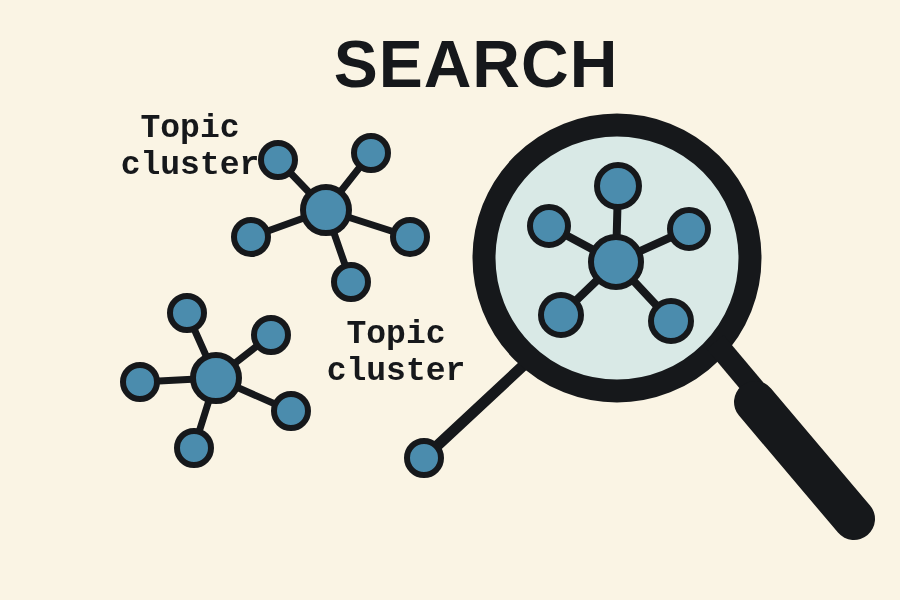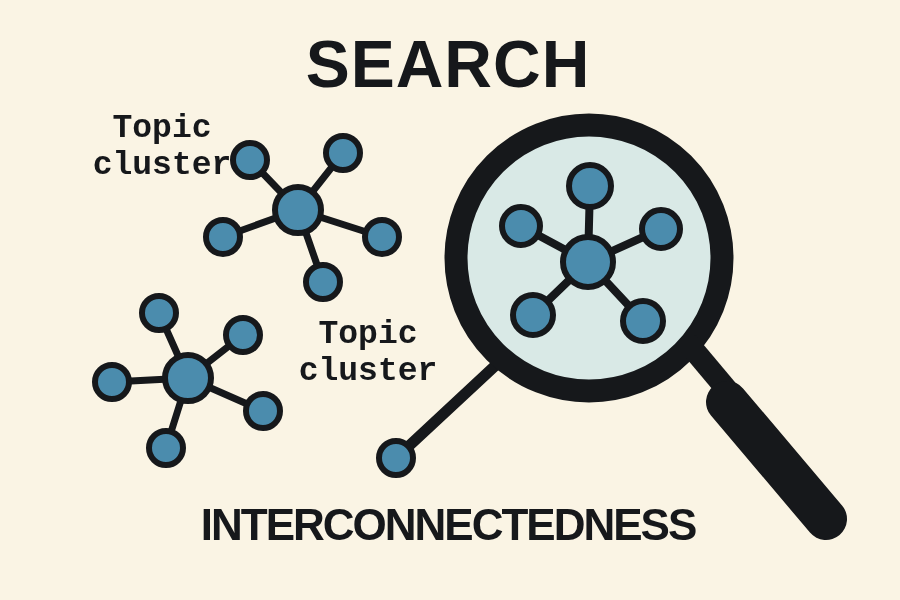--- a/index.html
+++ b/index.html
@@ -9,20 +9,21 @@
     --lens: #d9e9e6;
   }
   * { margin: 0; padding: 0; box-sizing: border-box; }
   html, body { width: 900px; height: 600px; overflow: hidden; }
   body { background: var(--background); font-family: "Liberation Sans", sans-serif; }
   .canvas {
     position: relative;
     width: 780px;
     height: 600px;
     background: var(--background);
+    margin-left: 28px;
   }
   svg.diagram { position: absolute; left: 0; top: 0; }
 
   .edge { stroke: var(--ink); stroke-width: 7; stroke-linecap: round; }
   .edge-thick { stroke: var(--ink); stroke-width: 8; stroke-linecap: round; }
   .node { fill: var(--node-blue); stroke: var(--ink); stroke-width: 6; }
   .lens-circle { fill: var(--lens); stroke: var(--ink); stroke-width: 23; }
   .connector { stroke: var(--ink); stroke-width: 11; stroke-linecap: round; }
   .handle-neck { stroke: var(--ink); stroke-width: 22; stroke-linecap: butt; }
   .handle-main { stroke: var(--ink); stroke-width: 42; stroke-linecap: round; }
@@ -129,14 +130,13 @@
     <span>Topic</span>
     <span>cluster</span>
   </div>
 
   <div class="txt cluster-label cluster-label-2">
     <span>Topic</span>
     <span>cluster</span>
   </div>
 
 
-  <div class="txt interconnectedness-label">INTERCONNECTEDNESS</div>
 </div>
 
 </body></html>

